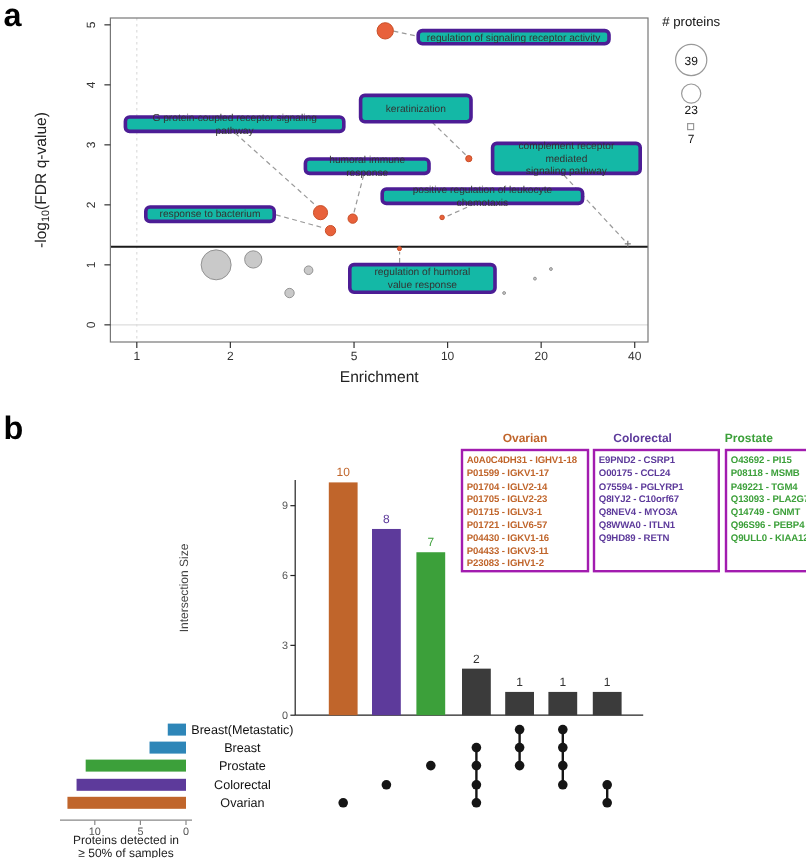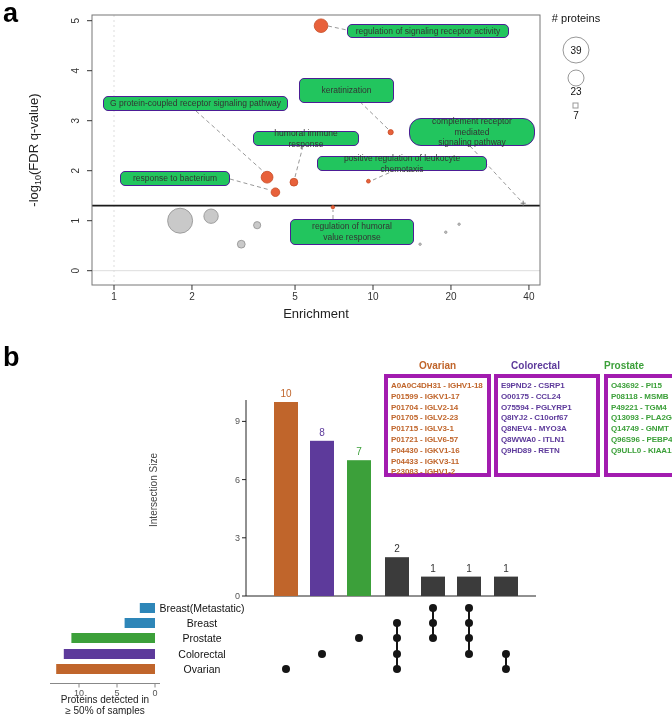--- a/index.html
+++ b/index.html
@@ -1,23 +1,23 @@
 <!DOCTYPE html>
 <html><head>
 <meta charset="utf-8">
 <style>
   html,body{margin:0;padding:0;background:#fff}
   .fig{position:relative;width:672px;height:715px;background:#fff;overflow:hidden;
        font-family:"Liberation Sans","DejaVu Sans",sans-serif}
   svg{position:absolute;left:0;top:0;font-family:"Liberation Sans","DejaVu Sans",sans-serif}
   .panel-letter{position:absolute;font-weight:bold;font-size:27px;color:#000;line-height:1}
-  .term-label{position:absolute;background:#22c55e;border:1px solid #4c1d95;border-radius:5px;
+  .term-label{position:absolute;background:#14b8a6;border:3px solid #4c1d95;border-radius:5px;
       display:flex;flex-direction:column;align-items:center;justify-content:center;text-align:center;
       font-size:8.5px;color:#333;line-height:1.25;box-sizing:border-box;padding:1px 4px;z-index:5}
-  .plist-box{position:absolute;border:4px solid #a21caf;background:#fff;box-sizing:border-box;
+  .plist-box{position:absolute;border:2px solid #a21caf;background:#fff;box-sizing:border-box;
       padding:3px 3px;font-size:8px;font-weight:bold;line-height:10.8px;white-space:nowrap;
       letter-spacing:-0.1px;z-index:4}
   .plist-title{position:absolute;font-size:10px;font-weight:bold;text-align:center;z-index:4}
 </style>
 </head>
 <body>
 
 <div class="fig">
   <svg id="fig-svg" width="672" height="715" viewBox="0 0 672 715">
       <line x1="114" y1="15" x2="114" y2="285" stroke="#ddd" stroke-dasharray="2 3"></line>
@@ -166,21 +166,21 @@
       <div class="term-label" style="left: 120px; top: 171px; width: 110px; height: 15px;">
         <div>response to bacterium</div>
       </div>
       <div class="term-label" style="left: 309px; top: 156px; width: 170px; height: 15px; margin-left: 8px;">
         <div>positive regulation of leukocyte chemotaxis</div>
       </div>
       <div class="term-label" style="left: 290px; top: 219px; width: 124px; height: 26px;">
         <div>regulation of humoral</div>
         <div>value response</div>
       </div>
-      <div class="term-label" style="left: 409px; top: 118px; width: 126px; height: 28px; border-radius: 12px;">
+      <div class="term-label" style="left: 409px; top: 118px; width: 126px; height: 28px;">
         <div>complement receptor mediated</div>
         <div>signaling pathway</div>
       </div>
     </div>
   <div id="protein-lists">
       <div class="plist-title" style="left: 384px; top: 360px; width: 107px; color: rgb(192, 101, 43);">Ovarian</div>
       <div class="plist-box" style="left: 384px; top: 374px; width: 107px; height: 103px; color: rgb(192, 101, 43);">
         <div>A0A0C4DH31 - IGHV1-18</div>
         <div>P01599 - IGKV1-17</div>
         <div>P01704 - IGLV2-14</div>

